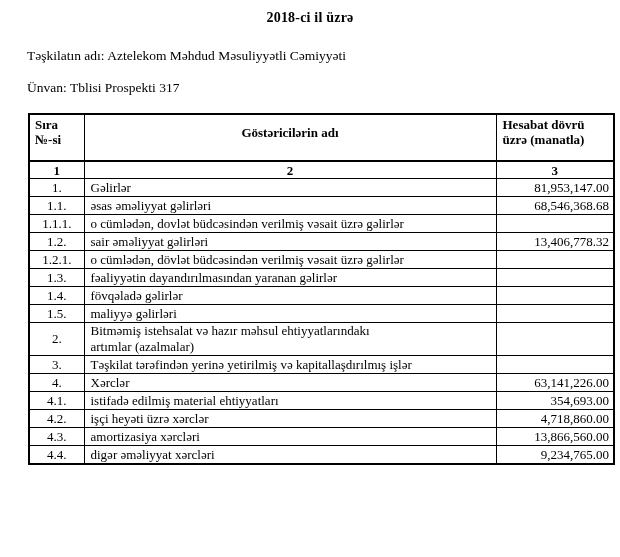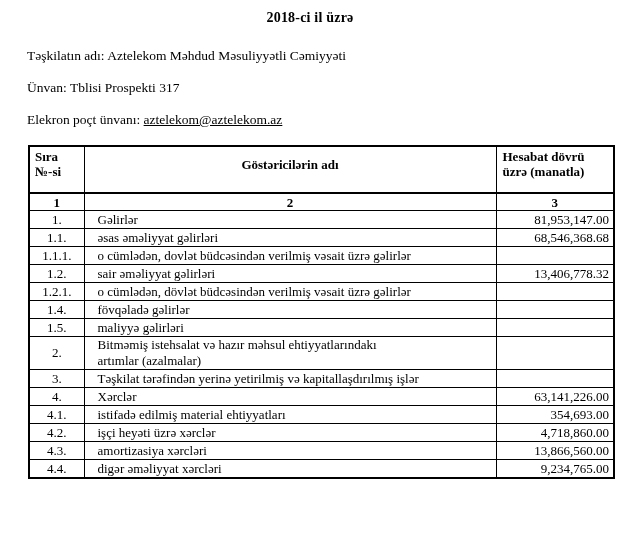--- a/index.html
+++ b/index.html
@@ -37,38 +37,36 @@
     vertical-align:middle;
   }
   .main .hdr .c1 { padding-left:5px; }
   .main .hdr .c2 { text-align:center; }
   .main .hdr .c3 { padding-left:6px; }
   .main .nums td {
     font-weight:bold; text-align:center; height:16px; line-height:15px;
   }
   .main tbody td { height:17px; vertical-align:middle; }
   .main tbody .no { text-align:center; }
-  .main tbody .nm { padding-left:13px; white-space:pre-line; line-height:16px; }
+  .main tbody .nm { padding-left:6px; white-space:pre-line; line-height:16px; }
   .main tbody .val { text-align:right; padding-right:4px; }
 </style>
 </head>
 <body>
 
 <div class="page">
 
   <div class="title">2018-ci il üzrə</div>
 
 
   <div class="info">
     <p><span>Təşkilatın adı:</span>
       <span>Aztelekom Məhdud Məsuliyyətli Cəmiyyəti</span></p>
     <p><span>Ünvan:</span>
       <span>Tblisi Prospekti 317</span></p>
-    <p><span>Elekron poçt ünvanı:</span>
-      <span class="email-value">aztelekom@aztelekom.az</span></p>
   </div>
 
   <table class="main">
     <colgroup>
       <col style="width:55px">
       <col style="width:412px">
       <col style="width:118px">
     </colgroup>
     <thead>
       <tr class="hdr">
@@ -101,20 +99,25 @@
     <td class="val"></td>
   </tr>
         <tr>
     <td class="no">1.2.</td>
     <td class="nm">sair əməliyyat gəlirləri</td>
     <td class="val">13,406,778.32</td>
   </tr>
         <tr>
     <td class="no">1.2.1.</td>
     <td class="nm">o cümlədən, dövlət büdcəsindən verilmiş vəsait üzrə gəlirlər</td>
+    <td class="val"></td>
+  </tr>
+        <tr>
+    <td class="no">1.3.</td>
+    <td class="nm">fəaliyyətin dayandırılmasından yaranan gəlirlər</td>
     <td class="val"></td>
   </tr>
         <tr>
     <td class="no">1.4.</td>
     <td class="nm">fövqəladə gəlirlər</td>
     <td class="val"></td>
   </tr>
         <tr>
     <td class="no">1.5.</td>
     <td class="nm">maliyyə gəlirləri</td>

